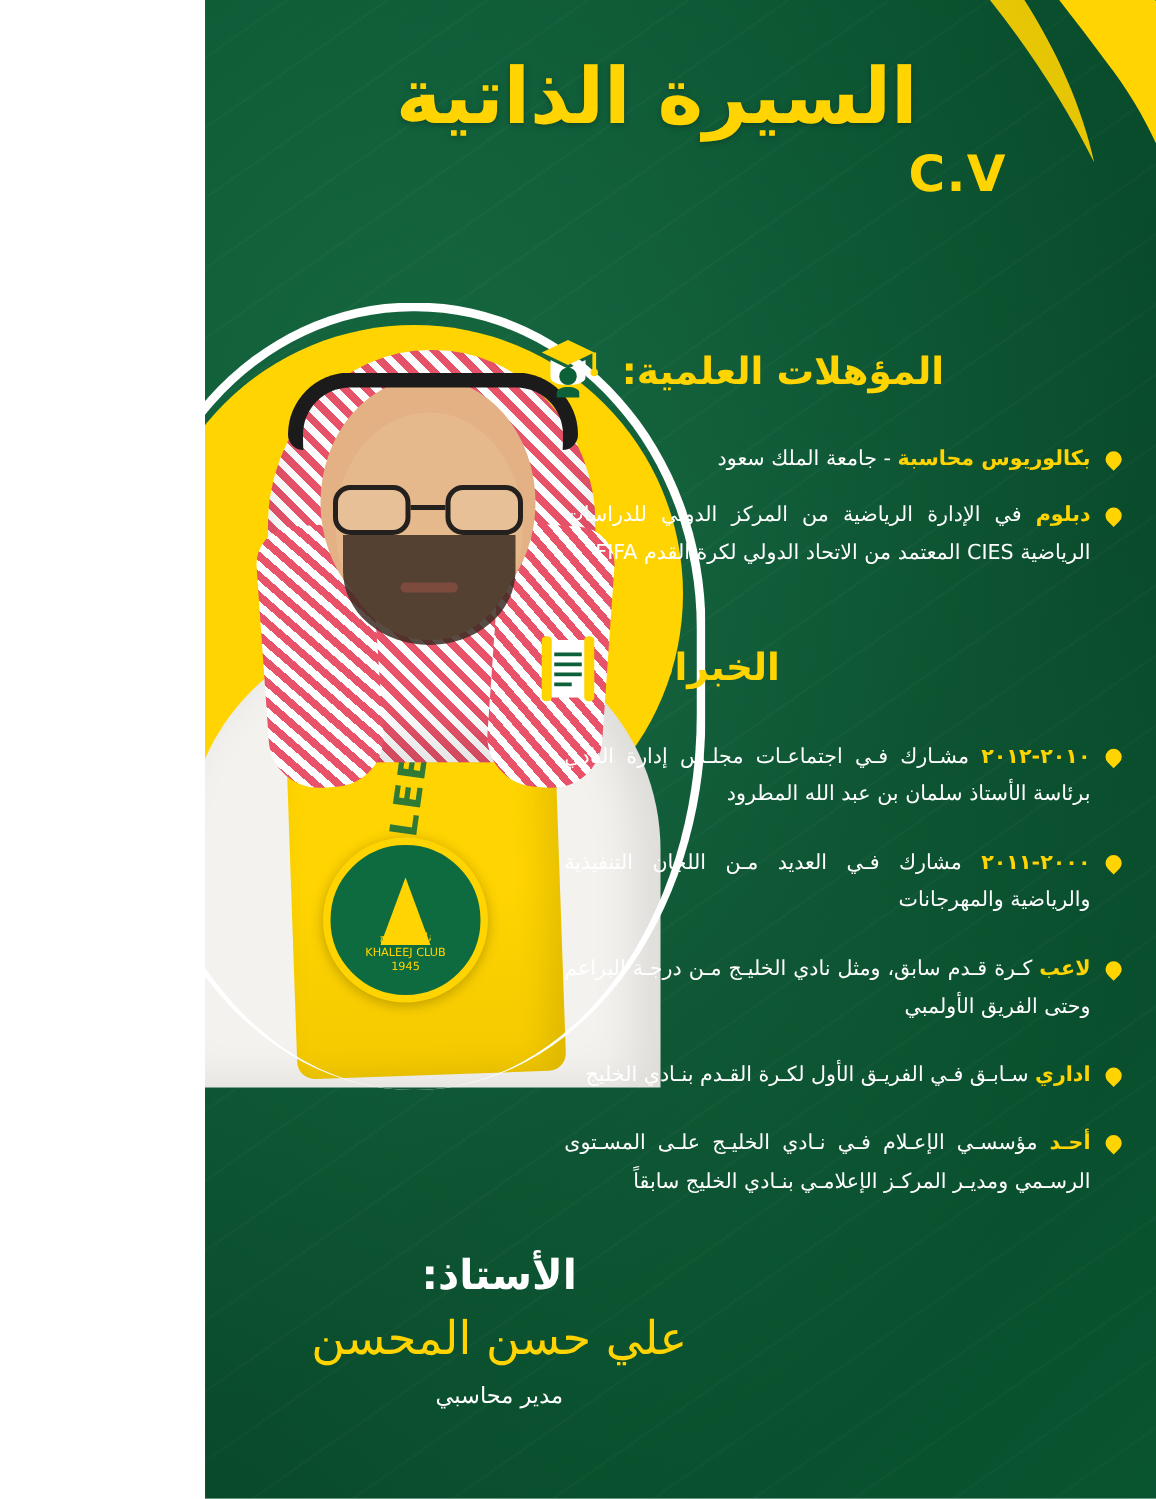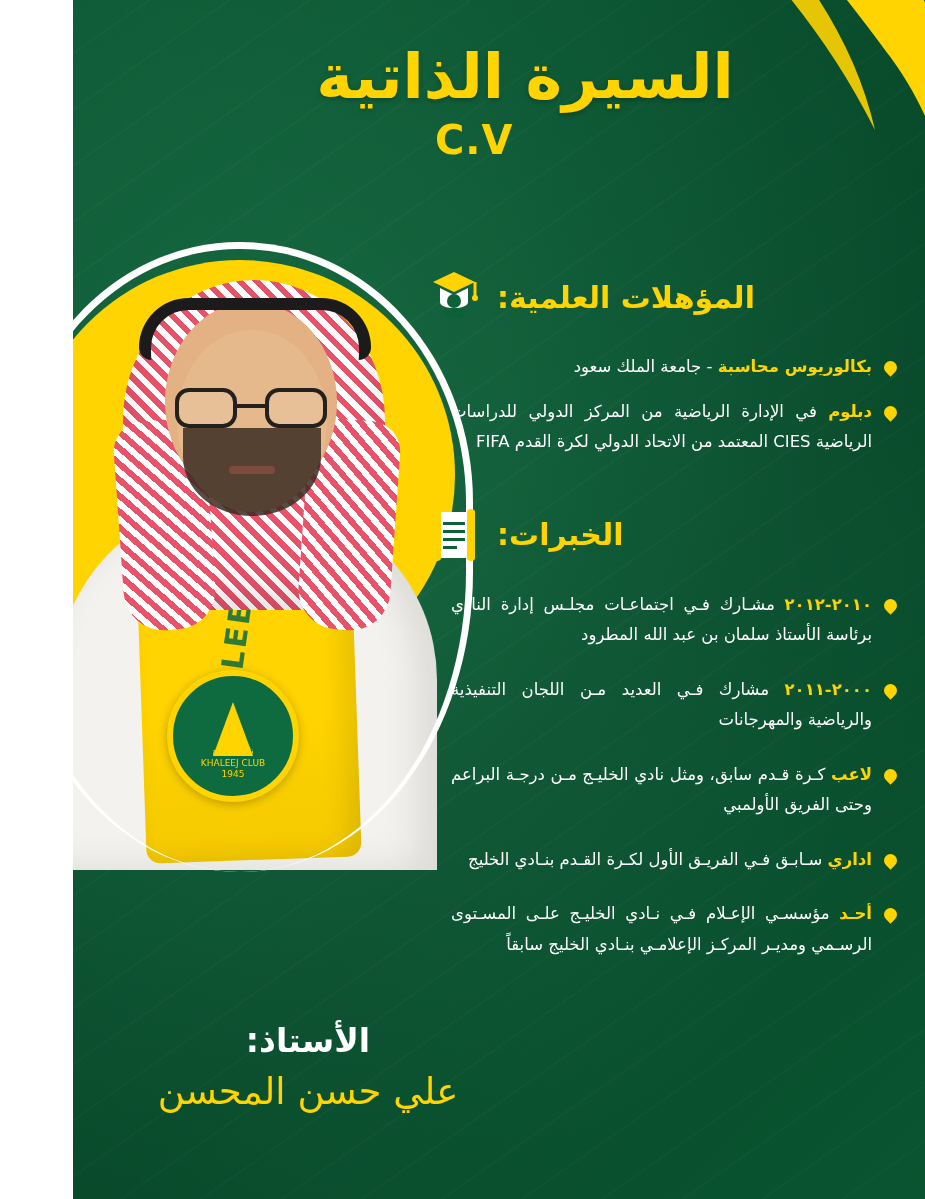--- a/index.html
+++ b/index.html
@@ -3,21 +3,21 @@
 <meta charset="utf-8">
 <style>
   * { box-sizing: border-box; margin: 0; padding: 0; }
   html, body {
     width: 925px; height: 1199px;
     font-family: "DejaVu Sans", "Liberation Sans", sans-serif;
     overflow: hidden;
   }
   .page {
     position: relative;
-    width: 852px; height: 1199px;
+    width: 761px; height: 1199px;
     background: linear-gradient(135deg, #0e6b3f 0%, #0b6138 35%, #0a5c35 60%, #0c6a3d 100%);
     overflow: hidden;
   }
   
   .texture {
     position: absolute; inset: 0;
     background: repeating-linear-gradient(
       -35deg,
       rgba(255,255,255,0.022) 0px,
       rgba(255,255,255,0.022) 2px,
@@ -55,21 +55,21 @@
     font-weight: bold;
     line-height: 1.08;
     letter-spacing: 0px;
     text-align: center;
     text-shadow: 0 2px 5px rgba(0,0,0,0.25);
   }
   .cv-sub {
     color: #ffd400;
     font-size: 40px;
     font-weight: bold;
-    text-align: left;
+    text-align: right;
     margin-top: 6px;
     letter-spacing: 1px;
     direction: ltr;
     padding-left: 190px;
   }
 
   
   .photo-wrap {
     position: absolute;
     left: -58px; top: 170px;
@@ -319,20 +319,21 @@
         <div class="lens r"></div>
       </div>
       <div class="igal"></div>
     </div>
     <div class="photo-ring"></div>
   </div>
 
   <div class="name-block">
     <div class="name-label">الأستاذ:</div>
     <div class="name-value">علي حسن المحسن</div>
+    <div class="name-role">مدير محاسبي</div>
   </div>
 
   <div class="right-col">
 
     <div class="section-head">
       <div class="section-title">المؤهلات العلمية:</div>
       <div class="sec-icon">
         <svg width="54" height="58" viewBox="0 0 54 58">
           <path d="M6 14 L27 4 L48 14 L27 24 Z" fill="#ffd400"></path>
           <path d="M13 20 L13 34 C13 42 41 42 41 34 L41 20 L27 27 Z" fill="#ffffff"></path>

